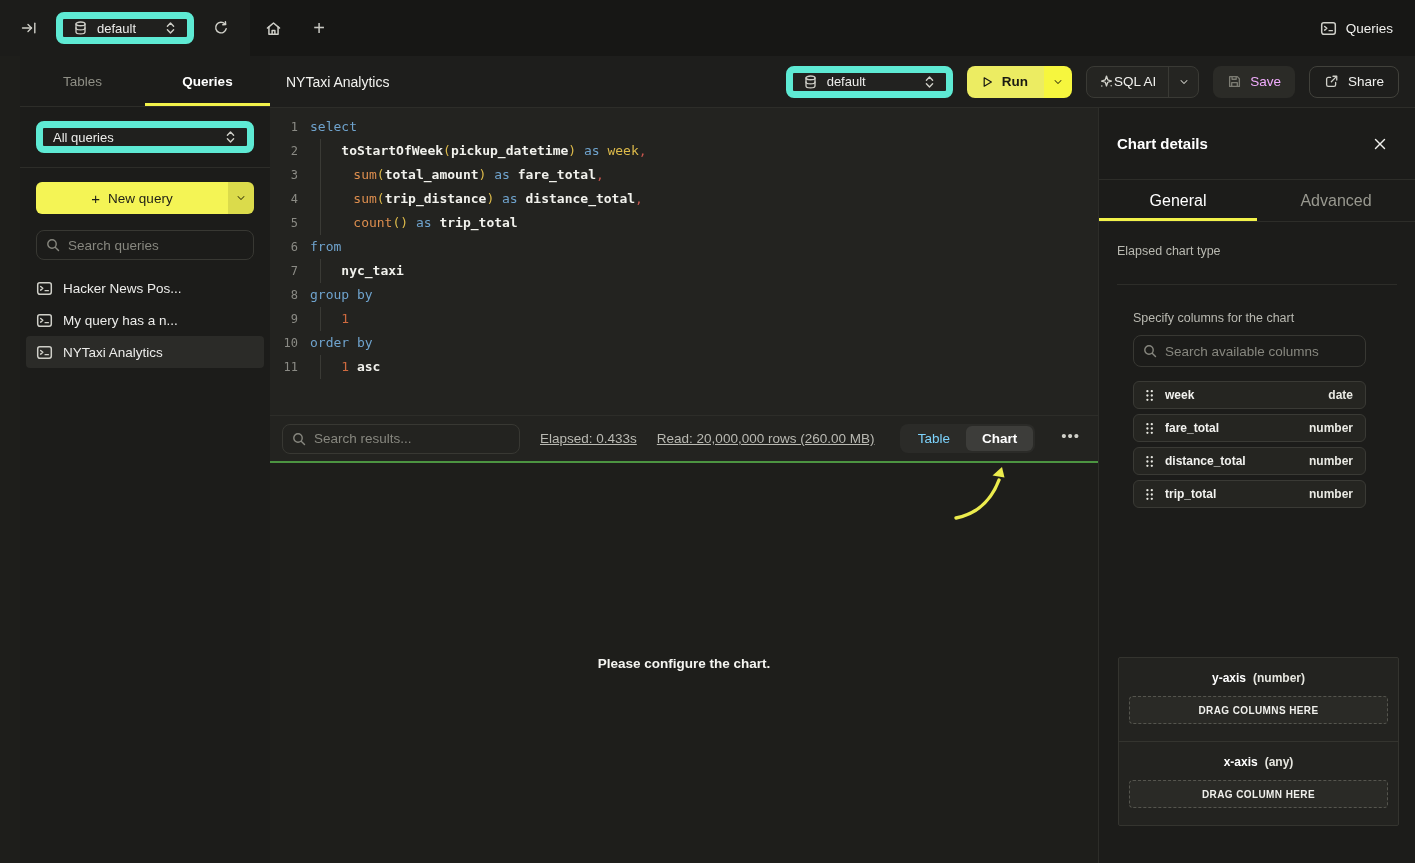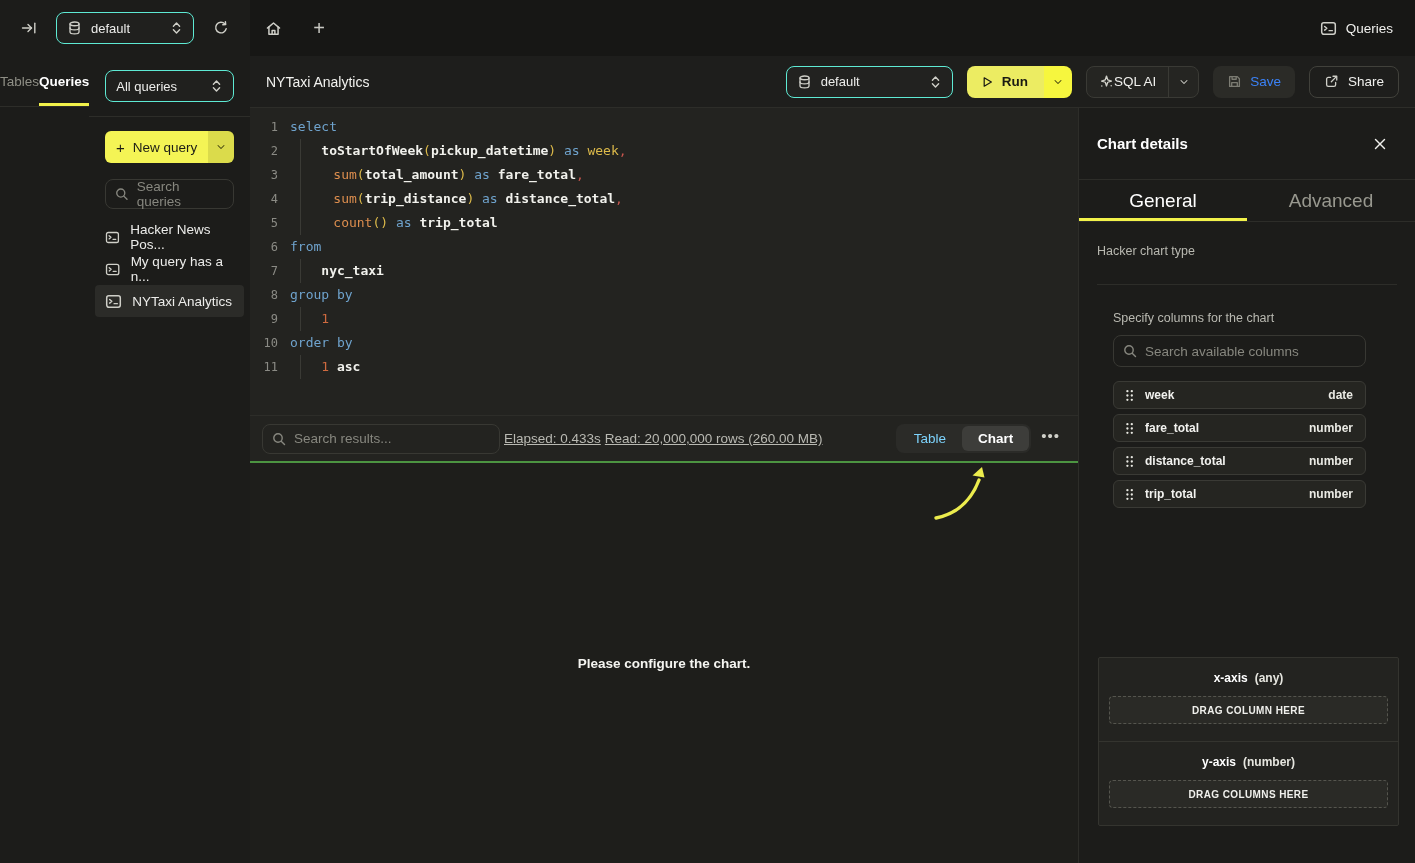--- a/index.html
+++ b/index.html
@@ -8,37 +8,37 @@
   .app { position:relative; width:1415px; height:863px; background:#1e1e1b; overflow:hidden;
          font-size:13px; -webkit-font-smoothing:antialiased; }
 
   svg { display:block; }
   .ic { stroke:#cfcfc8; fill:none; stroke-width:1.4; stroke-linecap:round; stroke-linejoin:round; }
 
   
   .topbar { height:56px; display:flex; align-items:stretch; background:#171715; }
   .topbar-left { width:250px; background:#1c1c1a; display:flex; align-items:center; padding:0 14px; gap:12px; flex:none; }
   .icon-btn { width:30px; height:30px; display:flex; align-items:center; justify-content:center; border-radius:6px; cursor:pointer; flex:none; }
-  .select { display:flex; align-items:center; gap:9px; height:32px; border:1px solid #5eead4; border-radius:8px;
+  .select { display:flex; align-items:center; gap:9px; height:32px; border:7px solid #5eead4; border-radius:8px;
             background:#20201e; padding:0 10px; cursor:pointer; color:#ececea; }
   .select .grow { flex:1; }
   .topbar-left .select { flex:1; }
   .tabstrip { flex:1; display:flex; align-items:stretch; }
   .home-btn { width:46px; display:flex; align-items:center; justify-content:center; cursor:pointer; }
   .tab { display:flex; align-items:center; gap:10px; background:#232321; padding:0 16px; min-width:200px; cursor:pointer; }
   .tab-title { color:#f1f1ee; font-size:13.5px; }
   .dot { width:9px; height:9px; border-radius:50%; background:#a5e6a3; flex:none; }
   .plus-btn { width:46px; display:flex; align-items:center; justify-content:center; color:#c9c9c3; font-size:20px; cursor:pointer; font-weight:300; }
   .topbar-right { display:flex; align-items:center; gap:9px; padding:0 22px; cursor:pointer; color:#f0f0ed; font-size:13.5px; }
 
   
   .shell { display:flex; height:807px; }
 
   
-  .sidebar { width:250px; flex:none; background:#1c1c1a; display:flex; flex-direction:row; }
+  .sidebar { width:250px; flex:none; background:#1c1c1a; display:flex; flex-direction:column;margin-left:20px; }
   .side-tabs { height:51px; display:flex; border-bottom:1px solid #2d2d29; flex:none; }
   .side-tab { flex:1; display:flex; align-items:center; justify-content:center; color:#8f8f86; cursor:pointer; font-size:13.5px; position:relative; }
   .side-tab.active { color:#ffffff; font-weight:bold; box-shadow:inset 0 -3px 0 #f2f24a; }
   .side-body { padding:14px 16px; display:flex; flex-direction:column; }
   .side-divider { border-top:1px solid #2d2d29; margin:14px -16px; }
   .newquery { display:flex; height:32px; border-radius:6px; overflow:hidden; cursor:pointer; flex:none; }
   .newquery-main { flex:1; background:#f4f455; color:#1d1d16; display:flex; align-items:center; justify-content:center; gap:8px; font-size:13.5px; }
   .newquery-plus { font-size:15px; }
   .newquery-caret { width:26px; background:#dbdb4b; display:flex; align-items:center; justify-content:center; }
   .newquery-caret svg { stroke:#454510; }
@@ -56,21 +56,21 @@
   .main-header .select { width:167px; background:#222220; }
   .btn { height:32px; display:flex; align-items:center; border-radius:8px; cursor:pointer; font-size:13.5px; }
   .run-btn { overflow:hidden; }
   .run-main { background:#ecec62; color:#1a1a12; font-weight:bold; display:flex; align-items:center; gap:8px; padding:0 16px 0 13px; height:100%; }
   .run-main svg { stroke:#1a1a12; }
   .run-caret { width:28px; height:100%; background:#f6f63e; display:flex; align-items:center; justify-content:center; }
   .run-caret svg { stroke:#454510; }
   .sqlai-btn { background:#252522; border:1px solid #3a3a35; padding:0; overflow:hidden; }
   .sqlai-main { display:flex; align-items:center; padding:0 12px; height:100%; color:#f0f0ed; }
   .sqlai-caret { width:30px; height:100%; border-left:1px solid #3a3a35; display:flex; align-items:center; justify-content:center; }
-  .save-btn { background:#2b2b27; color:#3b82f6; gap:8px; padding:0 14px; }
+  .save-btn { background:#2b2b27; color:#f0abfc; gap:8px; padding:0 14px; }
   .save-btn svg { stroke:#7c7c73; }
   .share-btn { border:1px solid #41413b; color:#f0f0ed; gap:9px; padding:0 14px; }
 
   .main-body { flex:1; display:flex; min-height:0; }
   .workarea { width:828px; flex:none; display:flex; flex-direction:column; }
 
   
   .editor { height:307px; flex:none; background:#232320; padding:7px 0; overflow:hidden; cursor:text; }
   .code-line { display:flex; height:24px; line-height:24px; font-family:"DejaVu Sans Mono", monospace; font-size:13px; }
   .ln { width:28px; text-align:right; color:#8b8b85; flex:none; font-size:12px; }
@@ -78,41 +78,41 @@
   .code-line.guide .code::before { content:""; position:absolute; left:10px; top:0; bottom:0; width:1px; background:#3a3a35; }
   .tk-kw { color:#6fa3cd; }
   .tk-fn { color:#dd8e4e;margin-left:12px; }
   .tk-id { color:#f1f1ec; font-weight:bold; }
   .tk-pr { color:#ddba4a; }
   .tk-cm { color:#c9564e; }
   .tk-nu { color:#cf6a3f; }
   .tk-sp { color:#f1f1ec; }
 
   
-  .results-bar { height:46px; flex:none; background:#232320; border-top:1px solid #2d2d29; display:flex; align-items:center; padding:0 12px; gap:4px; }
+  .results-bar { height:46px; flex:none; background:#232320; border-top:1px solid #2d2d29; display:flex; align-items:center; padding:0 12px; gap:20px; }
   .results-bar .search-box { width:238px; flex:none; }
   .meta { color:#b9b9b2; font-size:13.5px; white-space:nowrap;text-decoration:underline; }
   .view-toggle { margin-left:auto; display:flex; background:#2b2b28; border-radius:8px; padding:2px; }
   .seg { padding:5px 16px; border-radius:6px; color:#7dd3fc; cursor:pointer; font-size:13.5px; }
   .seg.active { background:#3d3d3a; color:#ffffff; font-weight:bold; }
   .more-btn { color:#cfcfc8; font-size:15px; letter-spacing:1px; cursor:pointer; padding:0 6px 6px; }
 
   .green-rule { height:2px; background:#4c9441; flex:none; }
 
   
   .chart-area { flex:1; background:#1e1e1b; position:relative; display:flex; align-items:center; justify-content:center; }
   .chart-msg { font-weight:bold; font-size:13.5px; color:#f5f5f1; }
   .arrow-annot { position:absolute; left:680px; top:1px; }
 
   
   .panel { flex:1; border-left:1px solid #2d2d29; background:#1c1c1a; display:flex; flex-direction:column; min-width:0; }
   .panel-header { height:72px; flex:none; display:flex; align-items:center; justify-content:space-between; padding:0 20px 0 18px; border-bottom:1px solid #2d2d29; }
   .panel-title { font-size:15px; font-weight:bold; color:#ffffff; }
   .panel-tabs { height:42px; flex:none; display:flex; border-bottom:1px solid #2d2d29; }
-  .panel-tab { flex:1; display:flex; align-items:center; justify-content:center; color:#98988f; cursor:pointer; font-size:19px; }
+  .panel-tab { flex:1; display:flex; align-items:center; justify-content:center; color:#98988f; cursor:pointer; font-size:16px; }
   .panel-tab.active { color:#ffffff; box-shadow:inset 0 -3px 0 #f2f24a; }
   .panel-body { flex:1; display:flex; flex-direction:column; padding-top:22px; min-height:0; }
   .field-label { color:#b9b9b1; font-size:12.5px; margin-bottom:10px; }
   .chart-type { padding:0 18px; }
   .chart-type .select { height:34px; background:transparent; }
   .panel-divider { border-top:1px solid #2d2d29; margin:16px 18px 0; }
   .columns-block { margin:26px 49px 0 34px; }
   .columns-block .search-box { height:32px; margin-bottom:14px; }
   .col-rows { display:flex; flex-direction:column; gap:5px; }
   .col-row { height:28px; display:flex; align-items:center; padding:0 12px 0 11px; border:1px solid #3a3a35; background:#252521; border-radius:6px; cursor:grab; }
@@ -392,21 +392,21 @@
                   <path d="M11.5 2.5 L2.5 11.5"></path>
               </svg>
             </div>
           </div>
           <div class="panel-tabs">
               <div class="panel-tab active">General</div>
               <div class="panel-tab">Advanced</div>
             </div>
           <div class="panel-body">
             <div class="chart-type">
-              <div class="field-label">Hacker chart type</div>
+              <div class="field-label">Elapsed chart type</div>
             </div>
             <div class="panel-divider"></div>
             <div class="columns-block">
               <div class="field-label">Specify columns for the chart</div>
               <div class="search-box">
                 <svg class="ic" width="14" height="14" viewBox="0 0 14 14" style="stroke:#87877f">
     <circle cx="6" cy="6" r="4.2"></circle>
                     <path d="M9.2 9.2 L12.5 12.5"></path>
   </svg>
                 <span class="ph">Search available columns</span>
@@ -467,34 +467,34 @@
   </svg>
                     <span class="col-name">trip_total</span>
                     <span class="col-type">number</span>
                   </div>
                 </div>
             </div>
             <div class="panel-spacer"></div>
             <div class="axes-card">
               <div class="axis-sec">
                 <div class="axis-label-row">
-                  <span class="axis-name">x-axis</span>
-                  <span class="axis-hint">(any)</span>
+                  <span class="axis-name">y-axis</span>
+                  <span class="axis-hint">(number)</span>
                 </div>
                 <div class="drop-zone">
-                  <span>DRAG COLUMN HERE</span>
+                  <span>DRAG COLUMNS HERE</span>
                 </div>
               </div>
               <div class="axis-sec">
                 <div class="axis-label-row">
-                  <span class="axis-name">y-axis</span>
-                  <span class="axis-hint">(number)</span>
+                  <span class="axis-name">x-axis</span>
+                  <span class="axis-hint">(any)</span>
                 </div>
                 <div class="drop-zone">
-                  <span>DRAG COLUMNS HERE</span>
+                  <span>DRAG COLUMN HERE</span>
                 </div>
               </div>
             </div>
           </div>
         </aside>
       </div>
     </div>
   </div>
 </div>
 

